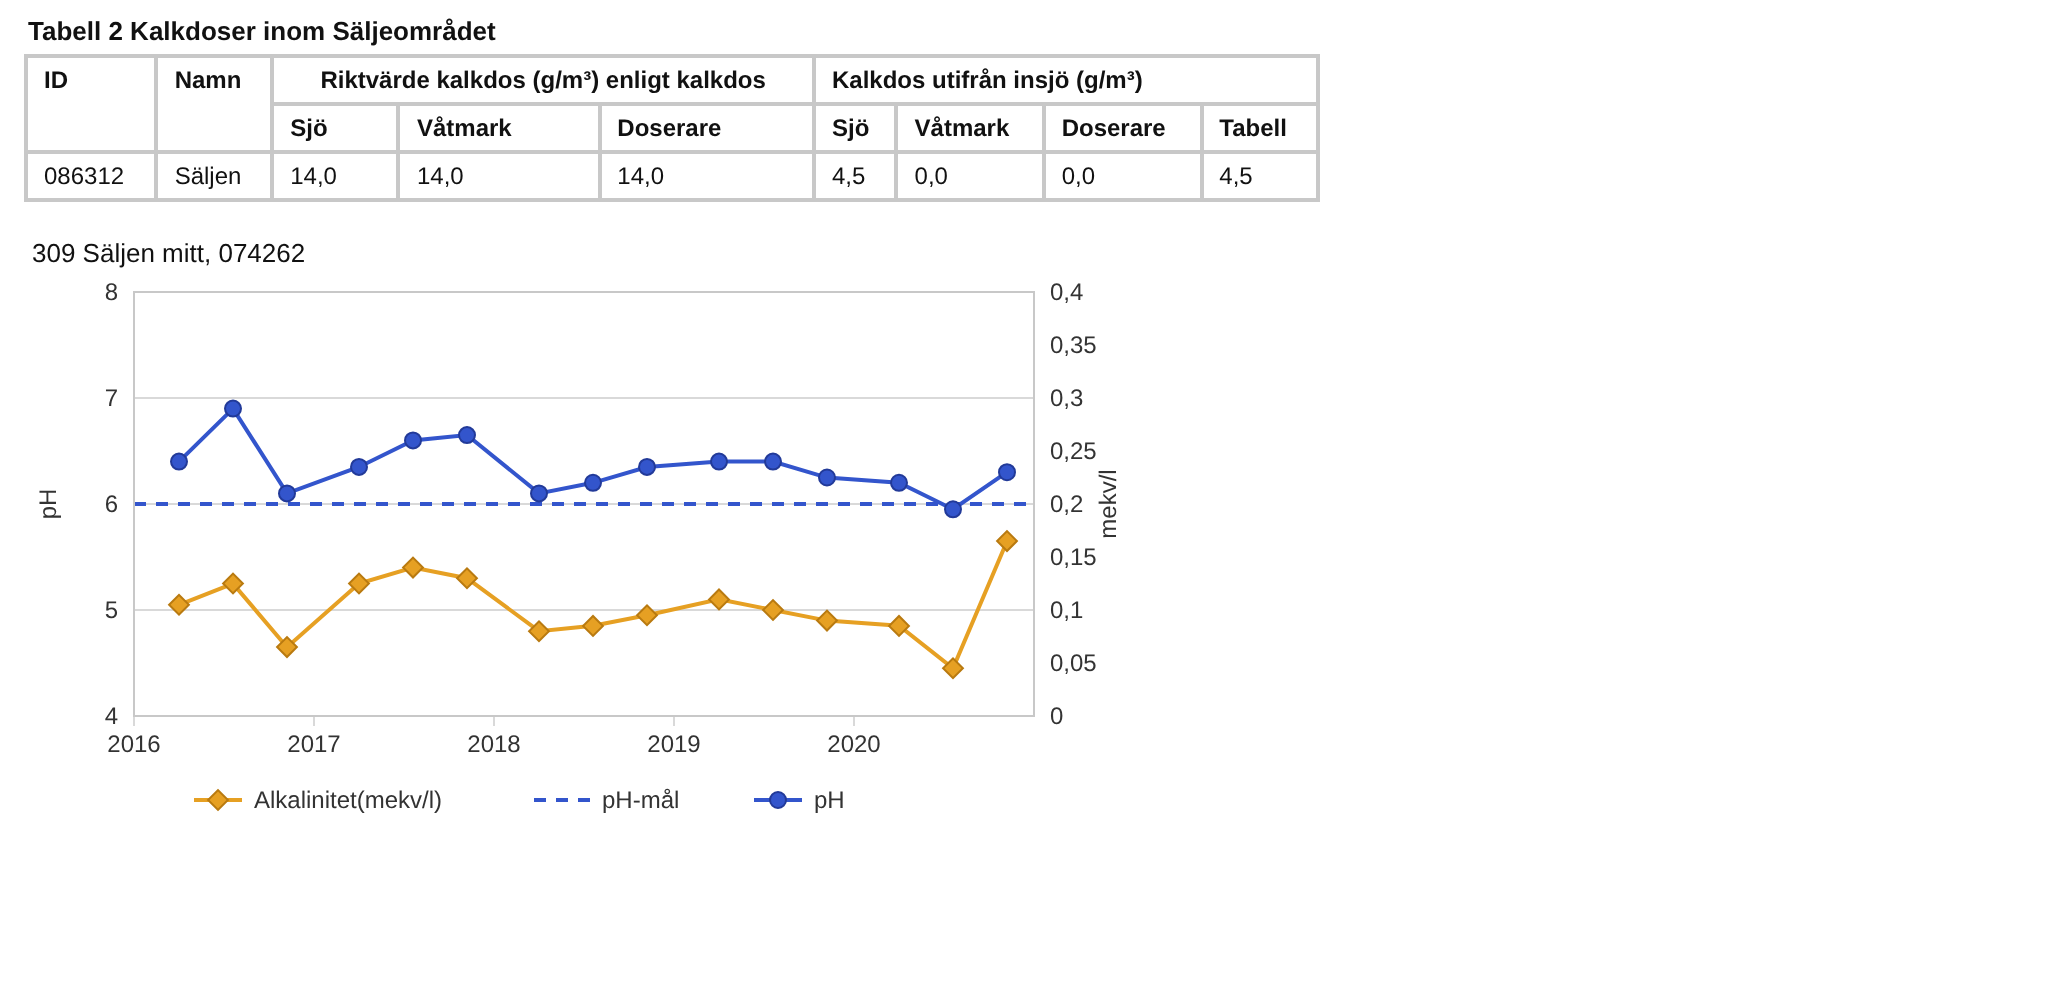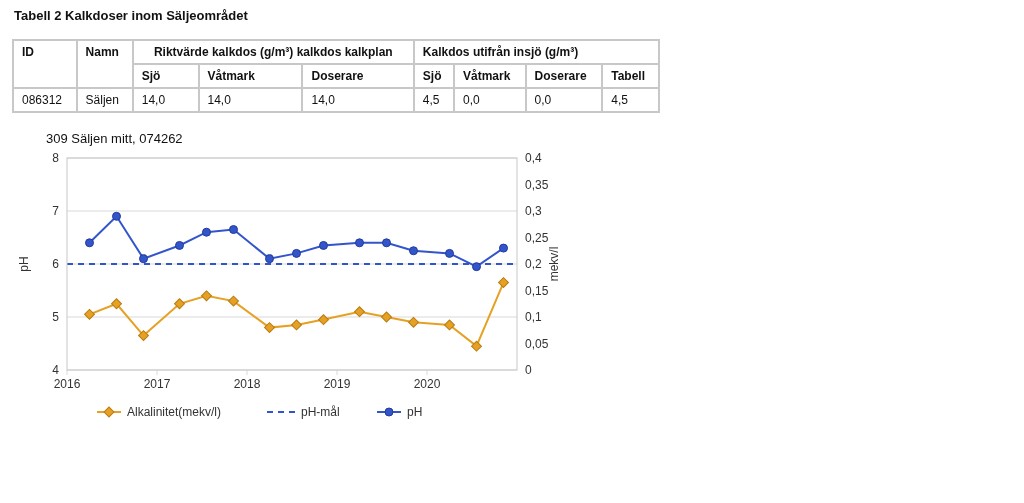--- a/index.html
+++ b/index.html
@@ -7,21 +7,21 @@
     padding: 8px 12px;
     font-family: Arial, Helvetica, sans-serif;
     font-size: 12px;
     color: #111;
     width: 1024px;
     box-sizing: border-box;
   }
   .caption {
     font-size: 13px;
     font-weight: 700;
-    margin: 0 0 16px 2px;
+    margin: 0 0 4px 2px;
   }
   table.data {
     border-collapse: collapse;
     width: 648px;
   }
   table.data th, table.data td {
     border: 2px solid #c8c8c8;
     padding: 4px 8px;
     font-size: 12px;
     text-align: left;
@@ -30,21 +30,21 @@
   }
   table.data th {
     font-weight: 700;
   }
   .chart-wrap {
     margin-top: 18px;
     width: 560px;
   }
   .chart-title {
     font-size: 13px;
-    margin: 0 0 4px 34px;
+    margin: 0 0 4px 4px;
   }
   svg { display:block; }
   .axis-text { font-size: 12px; fill:#333; }
   .tick-text { font-size: 12px; fill:#333; }
   .legend-text { font-size: 12px; fill:#333; }
   .grid-line { stroke:#d9d9d9; stroke-width:1; }
   .ph-line { stroke:#3355cc; stroke-width:2; fill:none; }
   .ph-dot  { fill:#3355cc; stroke:#223a99; }
   .alk-line{ stroke:#e6a023; stroke-width:2; fill:none; }
   .alk-dot { fill:#e6a023; stroke:#b97a10; }
@@ -53,21 +53,21 @@
 </style>
 </head>
 <body>
 
 <div class="caption">Tabell 2 Kalkdoser inom Säljeområdet</div>
 <table class="data">
   <tbody>
       <tr>
     <th rowspan="2">ID</th>
     <th rowspan="2">Namn</th>
-    <th colspan="3" style="text-align:center">Riktvärde kalkdos (g/m³) kalkdos kalkplan</th>
+    <th colspan="3" style="text-align:center">Riktvärde kalkdos (g/m³) enligt kalkdos</th>
     <th colspan="4" style="text-align:left">Kalkdos utifrån insjö (g/m³)</th>
   </tr>
   <tr>
     <th>Sjö</th>
     <th>Våtmark</th>
     <th>Doserare</th>
     <th>Sjö</th>
     <th>Våtmark</th>
     <th>Doserare</th>
     <th>Tabell</th>

